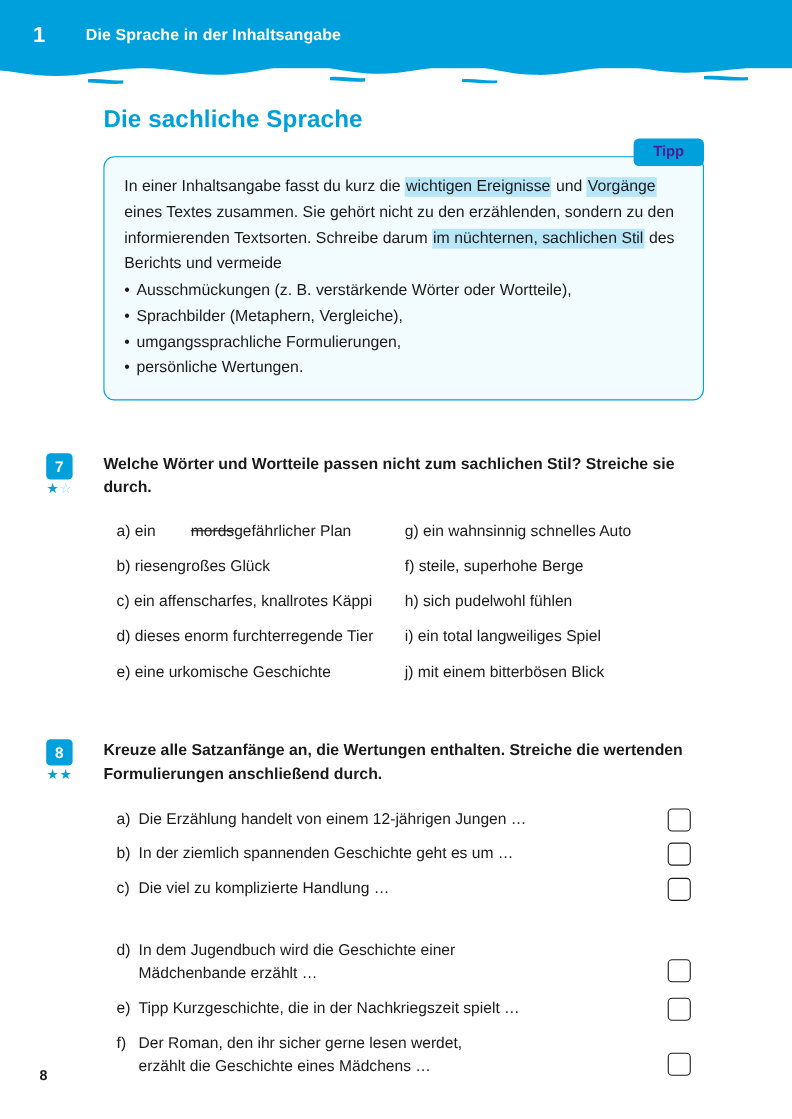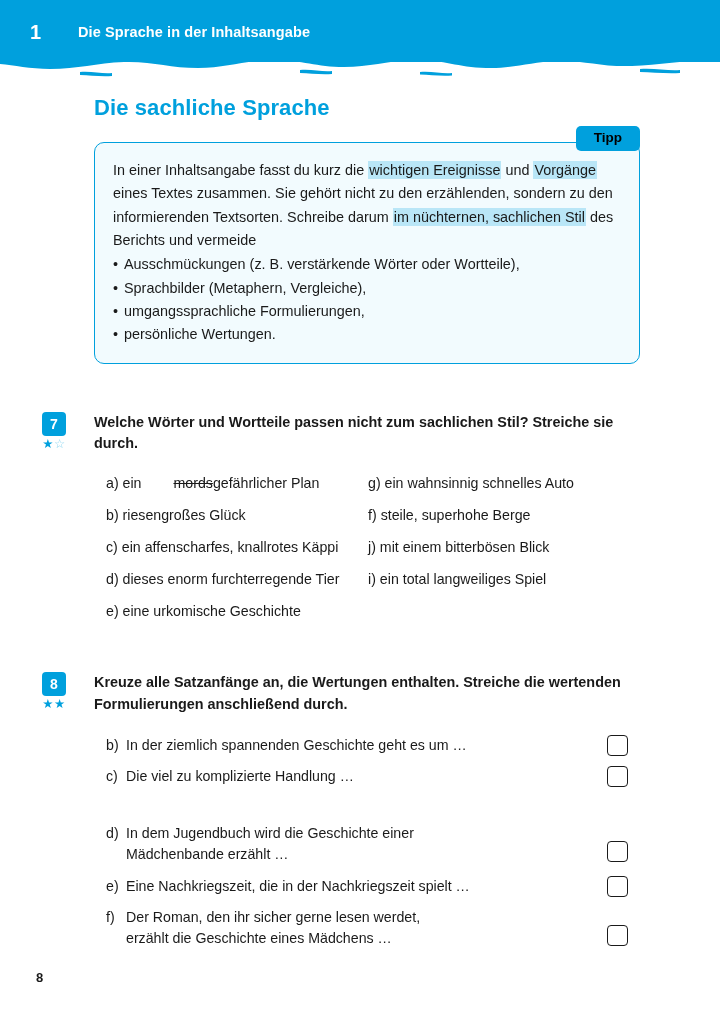--- a/index.html
+++ b/index.html
@@ -69,21 +69,21 @@
   .tipp-wrap {
     position: relative;
     margin: 21px 0 0 82px;
     width: 546px;
   }
   .tipp-label {
     position: absolute;
     right: 0;
     top: -16px;
     background: #00a0dd;
-    color: #000000;
+    color: #4c1d95;
     font-size: 13.5px;
     font-weight: bold;
     padding: 5px 18px 6px 18px;
     border-radius: 5px;
     line-height: 1;
     z-index: 3;
   }
   .tipp-box {
     border: 1.6px solid #00a0dd;
     border-radius: 10px;
@@ -269,53 +269,61 @@
       <div class="t7-col right">
         <div class="t7-item">
           <span>g)</span>
           <span>ein wahnsinnig schnelles Auto</span>
         </div>
         <div class="t7-item">
           <span>f)</span>
           <span>steile, superhohe Berge</span>
         </div>
         <div class="t7-item">
+          <span>h)</span>
+          <span>sich pudelwohl fühlen</span>
+        </div>
+        <div class="t7-item">
+          <span>i)</span>
+          <span>ein total langweiliges Spiel</span>
+        </div>
+        <div class="t7-item">
           <span>j)</span>
           <span>mit einem bitterbösen Blick</span>
-        </div>
-        <div class="t7-item">
-          <span>i)</span>
-          <span>ein total langweiliges Spiel</span>
         </div>
       </div>
     </div>
   </div>
 
   <div class="exercise" style="margin-top:28px;">
     <div class="ex-badge">
       <span class="ex-num">8</span>
       <span class="ex-stars">★★</span>
     </div>
     <div class="ex-instruction">Kreuze alle Satzanfänge an, die Wertungen enthalten. Streiche die wertenden Formulierungen anschließend durch.</div>
 
     <div class="task8">
       <div class="t8-row">
+        <span class="t8-label">a)</span><span class="t8-text">Die Erzählung handelt von einem 12-jährigen Jungen …</span>
+        <span class="t8-box" style="top:0px;"></span>
+      </div>
+      <div class="t8-row">
         <span class="t8-label">b)</span><span class="t8-text">In der ziemlich spannenden Geschichte geht es um …</span>
         <span class="t8-box" style="top:0px;"></span>
       </div>
       <div class="t8-row">
         <span class="t8-label">c)</span><span class="t8-text">Die viel zu komplizierte Handlung …</span>
         <span class="t8-box" style="top:0px;"></span>
       </div>
       <div class="t8-row" style="min-height:53px;margin-top:25px;">
         <span class="t8-label">d)</span><span class="t8-text" style="max-width:330px;">In dem Jugendbuch wird die Geschichte einer Mädchenbande erzählt …</span>
         <span class="t8-box" style="top:18px;"></span>
       </div>
       <div class="t8-row">
-        <span class="t8-label">e)</span><span class="t8-text">Eine Nachkriegszeit, die in der Nachkriegszeit spielt …</span>
+        <span class="t8-label">e)</span><span class="t8-text">Tipp Kurzgeschichte, die in der Nachkriegszeit spielt …</span>
         <span class="t8-box" style="top:0px;"></span>
       </div>
       <div class="t8-row" style="min-height:53px;">
         <span class="t8-label">f)</span><span class="t8-text" style="max-width:330px;">Der Roman, den ihr sicher gerne lesen werdet, erzählt die Geschichte eines Mädchens …</span>
         <span class="t8-box" style="top:18px;"></span>
       </div>
     </div>
   </div>
 
 </div>

